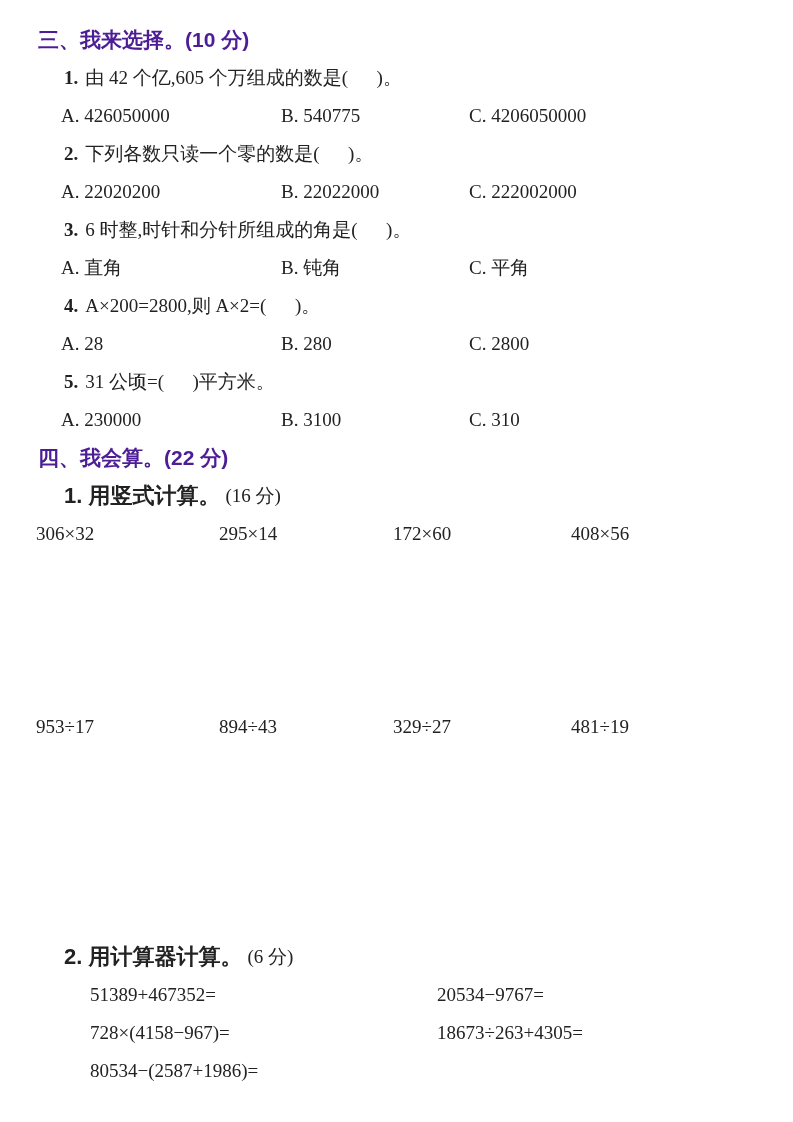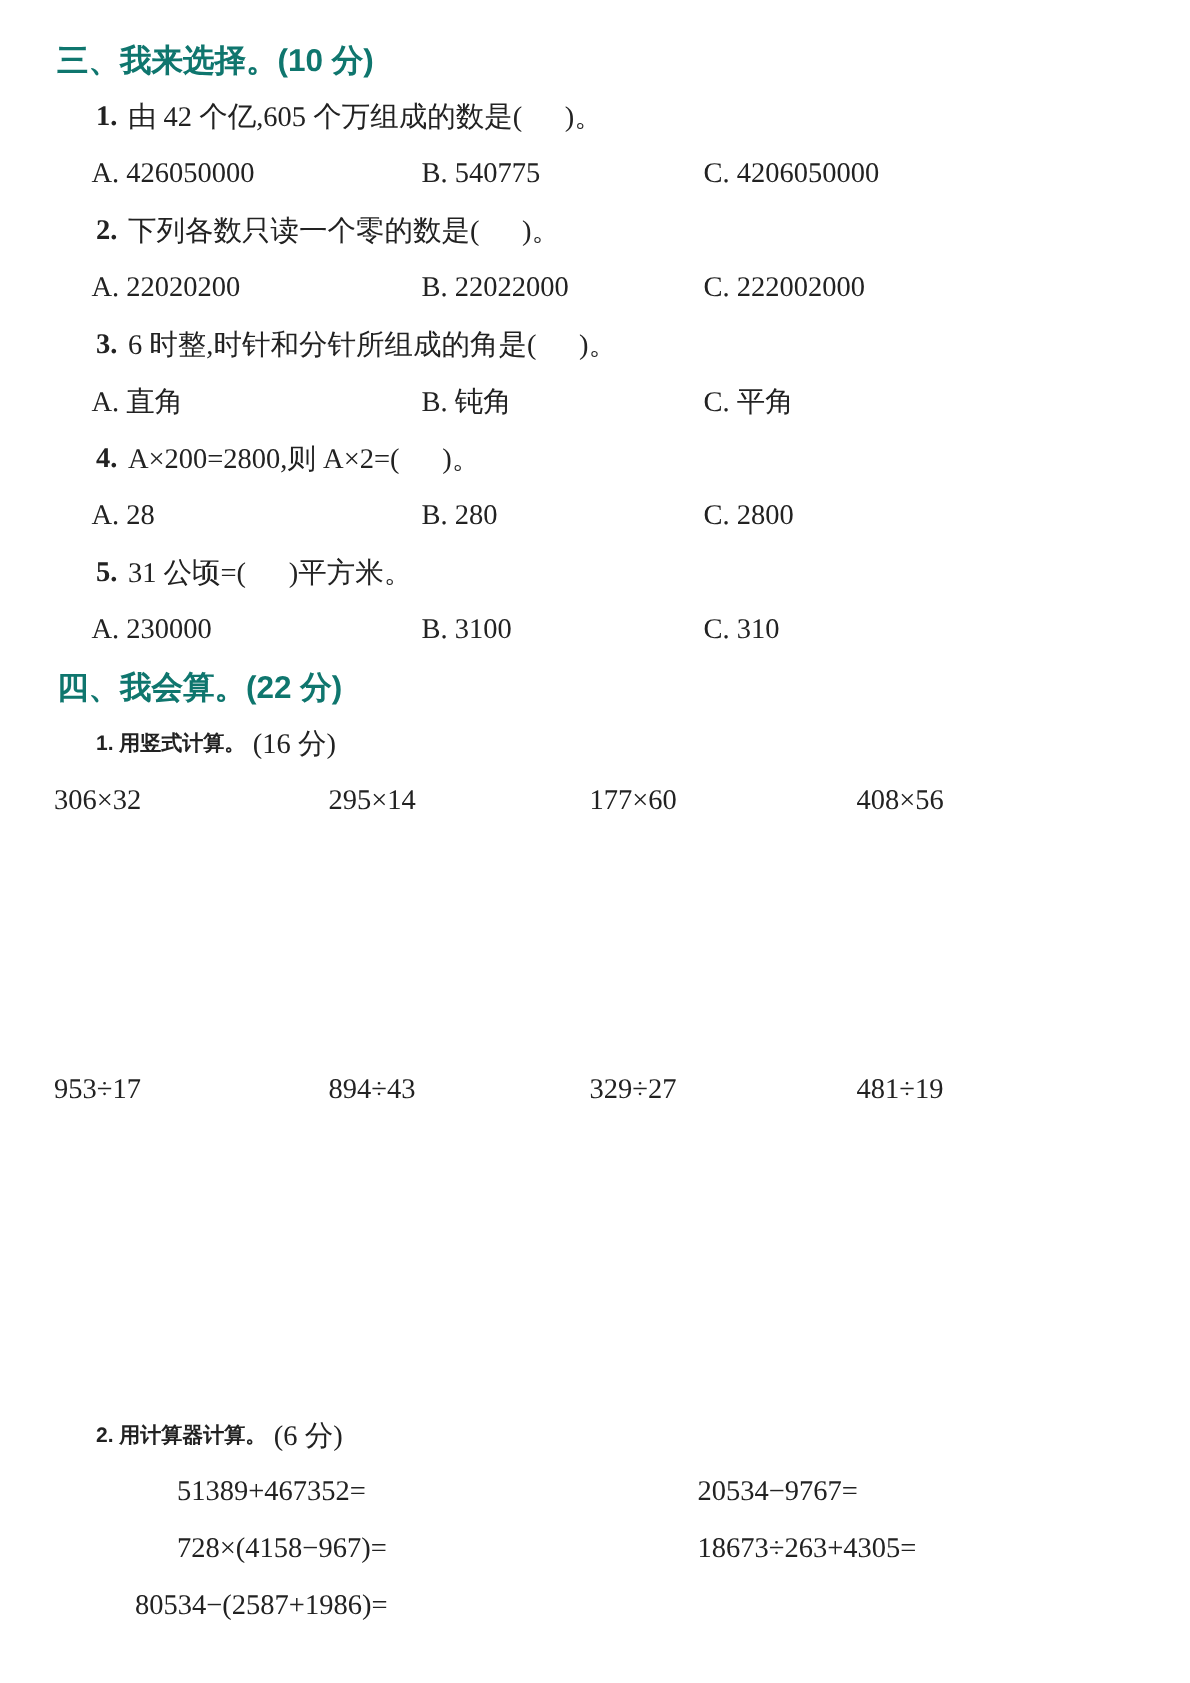--- a/index.html
+++ b/index.html
@@ -23,21 +23,21 @@
     height: 38px;
     display: flex;
     align-items: center;
     white-space: pre-wrap;
   }
   .section-heading {
     padding-left: 38px;
     font-weight: bold;
     font-size: 21px;
     font-family: "Liberation Sans", "DejaVu Sans", sans-serif;
-    color: #0f766e;
+    color: #4c1d95;
   }
   .stem {
     padding-left: 64px;
   }
   .qnum {
     font-weight: bold;
     margin-right: 7px;
   }
   .qtext {
     white-space: pre-wrap;
@@ -49,21 +49,21 @@
   }
   .opt-a { width: 220px; }
   .opt-b { width: 188px; }
   .opt-c { flex: 1; }
   .sub-title {
     padding-left: 64px;
   }
   .sub-title .bold {
     font-weight: bold;
     font-family: "Liberation Sans", "DejaVu Sans", sans-serif;
-    font-size: 14px;
+    font-size: 22px;
     margin-right: 5px;
   }
   .calc-row {
     padding-left: 36px;
     display: flex;
   }
   .calc-col { width: 178px; }
   .calc-col-1 { width: 183px; }
   .calc-col-2 { width: 174px; }
   .calc-col-4 { flex: 1; }
@@ -71,21 +71,21 @@
     margin-top: 155px;
   }
   .calculator-title {
     margin-top: 192px;
   }
   .calculator-row {
     padding-left: 90px;
     display: flex;
     align-items: center;
   }
-  .expr-left { width: 347px; margin-left: 28px; }
+  .expr-left { width: 347px; }
   .expr-right { flex: 1; }
 </style>
 </head>
 <body>
 
 <div class="page">
 
   <div class="line section-heading">
     <span>三、我来选择。(10 分)</span>
   </div>
@@ -144,21 +144,21 @@
     <span>四、我会算。(22 分)</span>
   </div>
 
   <div class="line sub-title">
     <span class="bold">1. 用竖式计算。</span>
     <span>(16 分)</span>
   </div>
   <div class="line calc-row">
     <span class="calc-col calc-col-1">306×32</span>
     <span class="calc-col calc-col-2">295×14</span>
-    <span class="calc-col">177×60</span>
+    <span class="calc-col">172×60</span>
     <span class="calc-col calc-col-4">408×56</span>
   </div>
   <div class="line calc-row calc-row-2">
     <span class="calc-col calc-col-1">953÷17</span>
     <span class="calc-col calc-col-2">894÷43</span>
     <span class="calc-col">329÷27</span>
     <span class="calc-col calc-col-4">481÷19</span>
   </div>
 
   <div class="line sub-title calculator-title">

